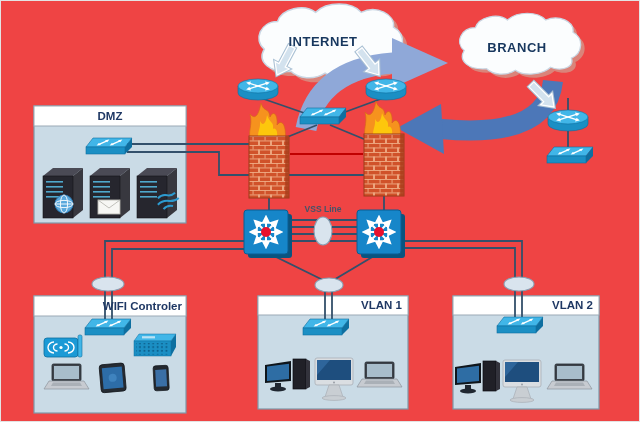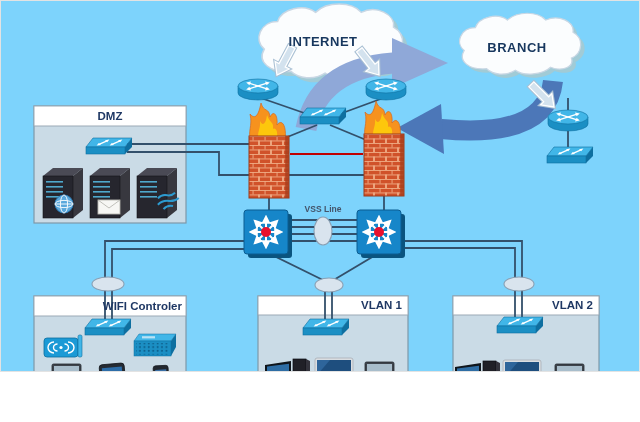--- a/index.html
+++ b/index.html
@@ -1,16 +1,16 @@
 <!DOCTYPE html>
 <html><head>
 <meta charset="utf-8">
 <style>
   html,body{margin:0;padding:0;background:#fff;}
-  .stage{position:relative;width:640px;height:372px;background:#7dd3fc;border:1px solid #e3e3e3;box-sizing:border-box;overflow:hidden;font-family:"Liberation Sans",sans-serif;}
+  .stage{position:relative;width:640px;height:422px;background:#ef4444;border:1px solid #e3e3e3;box-sizing:border-box;overflow:hidden;font-family:"Liberation Sans",sans-serif;}
   svg{display:block;}
   text{font-family:"Liberation Sans","DejaVu Sans",sans-serif;}
   .cloud-label{font-size:13px;font-weight:bold;fill:#17375E;letter-spacing:.5px;}
   .zone-label{font-size:11.5px;font-weight:bold;fill:#1F3864;}
   .vss-label{font-size:8.5px;font-weight:bold;fill:#44546A;}
 </style>
 </head>
 <body>
 
 <div class="stage">

